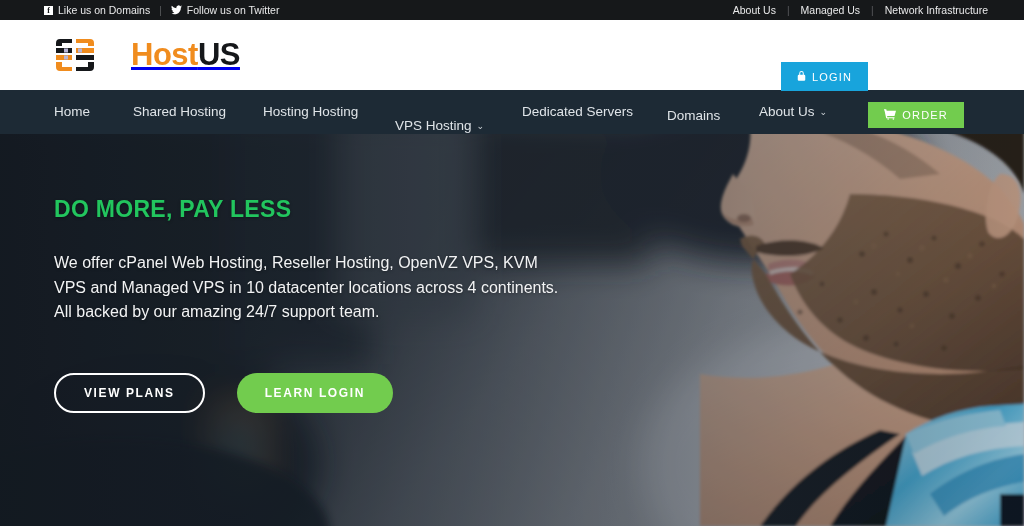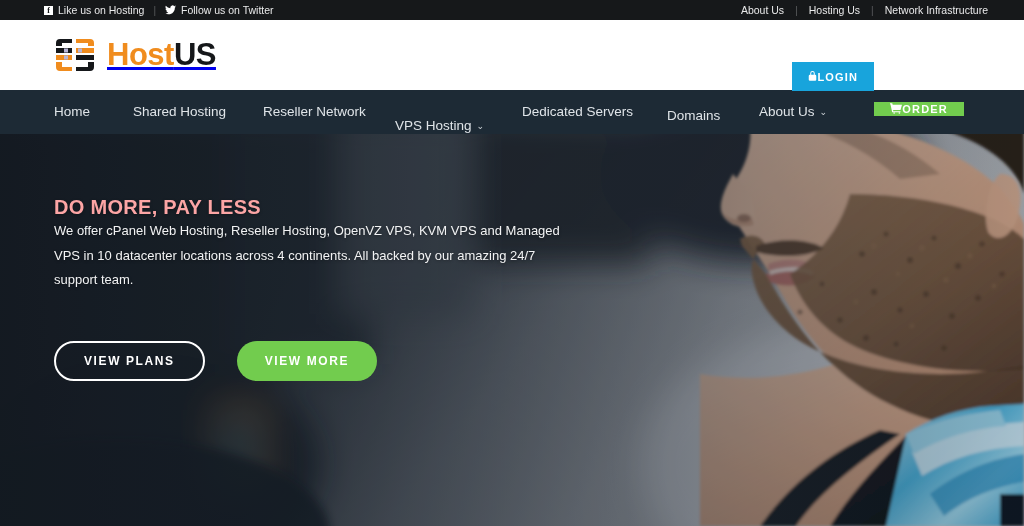--- a/index.html
+++ b/index.html
@@ -31,32 +31,33 @@
   
   .header{
     height:70px; background:#fff; position:relative;
     display:flex; align-items:center;
   }
   .logo-wrap{ display:flex; align-items:center; margin-left:52px; gap:9px; }
   .logo-mark{ width:46px; height:38px; }
   .logo-text{
     font-size:31px; font-weight:bold; letter-spacing:-0.5px;
     font-family:"Liberation Sans", sans-serif;
+    margin-left:24px;
   }
   .logo-host{ color:#f08c1e; }
   .logo-us{ color:#15171a; }
 
   .header-actions{
     position:absolute; right:60px; top:42px;
     display:flex; height:29px;
   }
   .btn-login, .btn-order{
     display:flex; align-items:center; justify-content:center;
-    color:#fff; font-size:11px; font-weight:bold;
-    letter-spacing:1.2px; padding:7px 16px; cursor:pointer;
+    gap:6px; color:#fff; font-size:11px; font-weight:normal;
+    letter-spacing:1.2px; padding:13px 16px; cursor:pointer;
     user-select:none; white-space:nowrap;
   }
   .btn-login{ background:#18a4dc; }
   .btn-order{ background:#72cc4e;margin-top:40px; }
 
   
   .nav{
     height:44px; background:#1d2a35;
     display:flex; align-items:center;
   }
@@ -73,26 +74,26 @@
     height:392px; position:relative; overflow:hidden;
     background:#3a4149;
   }
   .hero-photo{ position:absolute; inset:0; }
 
   .hero-content{
     position:absolute; left:54px; top:62px;
     width:520px; z-index:5;
   }
   .hero-title{
-    color:#fca5a5; font-size:20px; font-weight:bold;
-    letter-spacing:.3px; 
+    color:#22c55e; font-size:23px; font-weight:bold;
+    letter-spacing:.3px; margin-bottom:28px;
     text-shadow:0 1px 3px rgba(0,0,0,.35);
   }
   .hero-desc{
-    color:#f2f3f4; font-size:13px; line-height:24.5px;
+    color:#f2f3f4; font-size:16px; line-height:24.5px;
     text-shadow:0 1px 3px rgba(0,0,0,.35);
   }
   .hero-buttons{ display:flex; gap:32px; margin-top:48px; }
   .btn-plans{
     border:2px solid #fff; border-radius:22px;
     color:#fff; font-size:12px; font-weight:bold; letter-spacing:1.6px;
     padding:11px 28px; background:transparent; cursor:pointer;
     white-space:nowrap;
   }
   .btn-learn{
@@ -101,37 +102,37 @@
     padding:13px 28px; cursor:pointer; white-space:nowrap;
   }
 </style>
 </head>
 <body>
 
 <div class="topbar">
   <div class="topbar-left">
     <a class="social" href="#">
       <span class="fb-icon">f</span>
-      <span>Like us on Hosting</span>
+      <span>Like us on Domains</span>
     </a>
     <span class="tb-sep">|</span>
     <a class="social" href="#">
       <span class="tw-icon">
         <svg width="11" height="10" viewBox="0 0 24 20">
             <path fill="#ffffff" d="M24 2.4a9.8 9.8 0 0 1-2.8.8A4.9 4.9 0 0 0 23.3.4a9.8 9.8 0 0 1-3.1 1.2A4.9 4.9 0 0 0 11.8 6a13.9 13.9 0 0 1-10-5.1 4.9 4.9 0 0 0 1.5 6.5A4.8 4.8 0 0 1 1 6.8v.1a4.9 4.9 0 0 0 3.9 4.8 4.9 4.9 0 0 1-2.2.1 4.9 4.9 0 0 0 4.6 3.4A9.8 9.8 0 0 1 0 17.3 13.9 13.9 0 0 0 7.5 19.5c9.1 0 14-7.5 14-14v-.6A10 10 0 0 0 24 2.4z"></path>
           </svg>
       </span>
       <span>Follow us on Twitter</span>
     </a>
   </div>
 
   <div class="topbar-right">
     <a href="#">About Us</a>
     <span class="tb-sep">|</span>
-    <a href="#">Hosting Us</a>
+    <a href="#">Managed Us</a>
     <span class="tb-sep">|</span>
     <a href="#">Network Infrastructure</a>
   </div>
 </div>
 
 <div class="header">
   <a class="logo-wrap" href="#">
     <span class="logo-mark">
       <svg width="46" height="38" viewBox="0 0 46 38">
 
@@ -182,21 +183,21 @@
 
 <div class="nav">
   <div class="nav-inner" style="position:relative; width:900px; height:44px;">
     <a class="nav-item" href="#" style="position:absolute; left:0; top:14px;">
       <span>Home</span>
     </a>
     <a class="nav-item" href="#" style="position:absolute; left:79px; top:14px;">
       <span>Shared Hosting</span>
     </a>
     <a class="nav-item" href="#" style="position:absolute; left:209px; top:14px;">
-      <span>Reseller Network</span>
+      <span>Hosting Hosting</span>
     </a>
     <a class="nav-item" href="#" style="position:absolute; left:341px; top:28px;">
       <span>VPS Hosting</span>
       <span class="nav-caret">⌄</span>
     </a>
     <a class="nav-item" href="#" style="position:absolute; left:468px; top:14px;">
       <span>Dedicated Servers</span>
     </a>
     <a class="nav-item" href="#" style="position:absolute; left:613px; top:18px;">
       <span>Domains</span>
@@ -366,16 +367,16 @@
       <rect width="1024" height="392" fill="url(#darkLeft)"></rect>
       <rect width="1024" height="392" fill="#0e1620" opacity="0.18"></rect>
     </svg>
   </div>
 
   <div class="hero-content">
     <div class="hero-title">DO MORE, PAY LESS</div>
     <div class="hero-desc">We offer cPanel Web Hosting, Reseller Hosting, OpenVZ VPS, KVM VPS and Managed VPS in 10 datacenter locations across 4 continents. All backed by our amazing 24/7 support team.</div>
     <div class="hero-buttons">
       <button class="btn-plans">VIEW PLANS</button>
-      <button class="btn-learn">VIEW MORE</button>
+      <button class="btn-learn">LEARN LOGIN</button>
     </div>
   </div>
 </div>
 
 </body></html>

